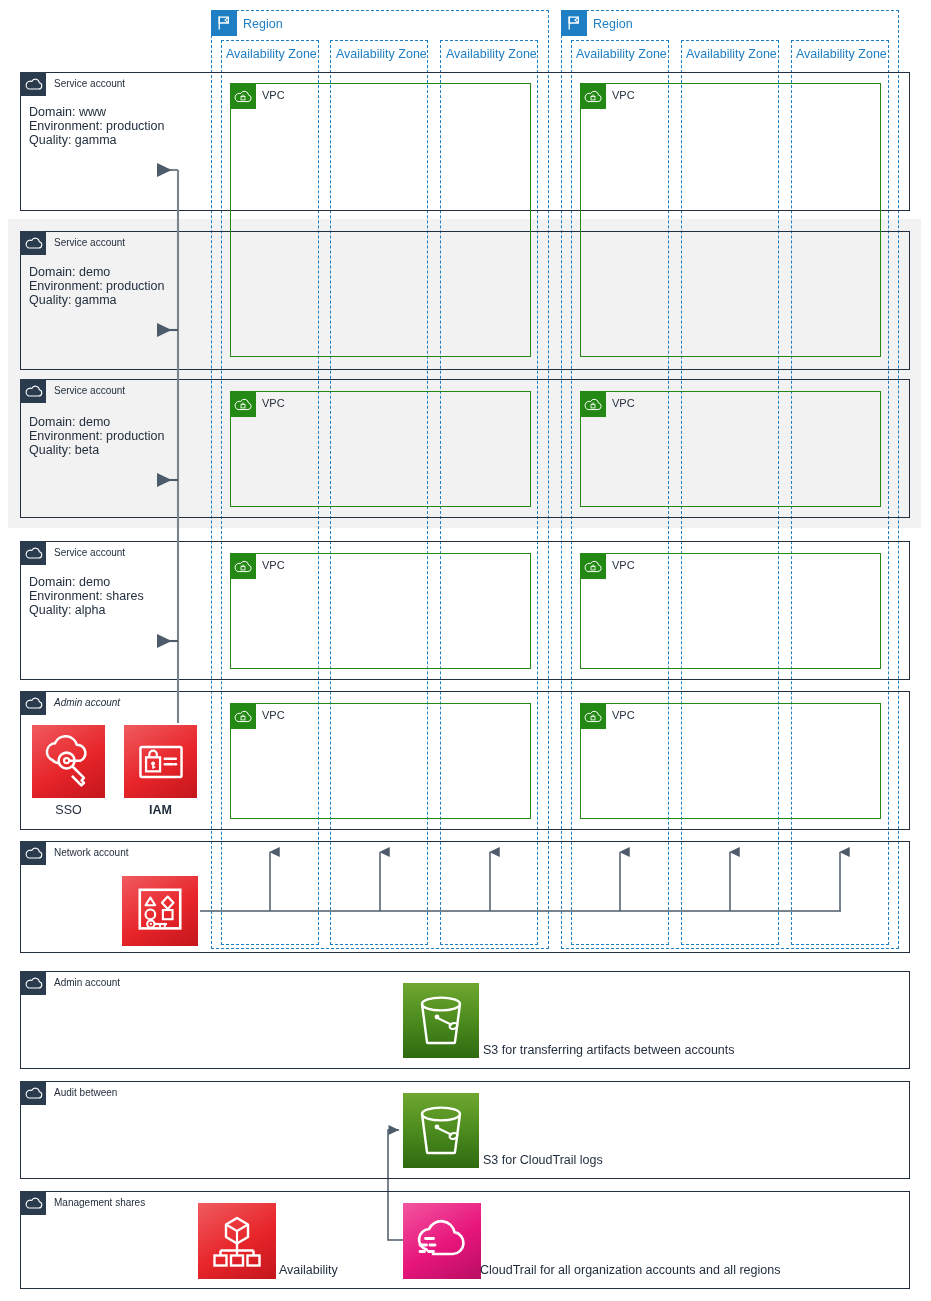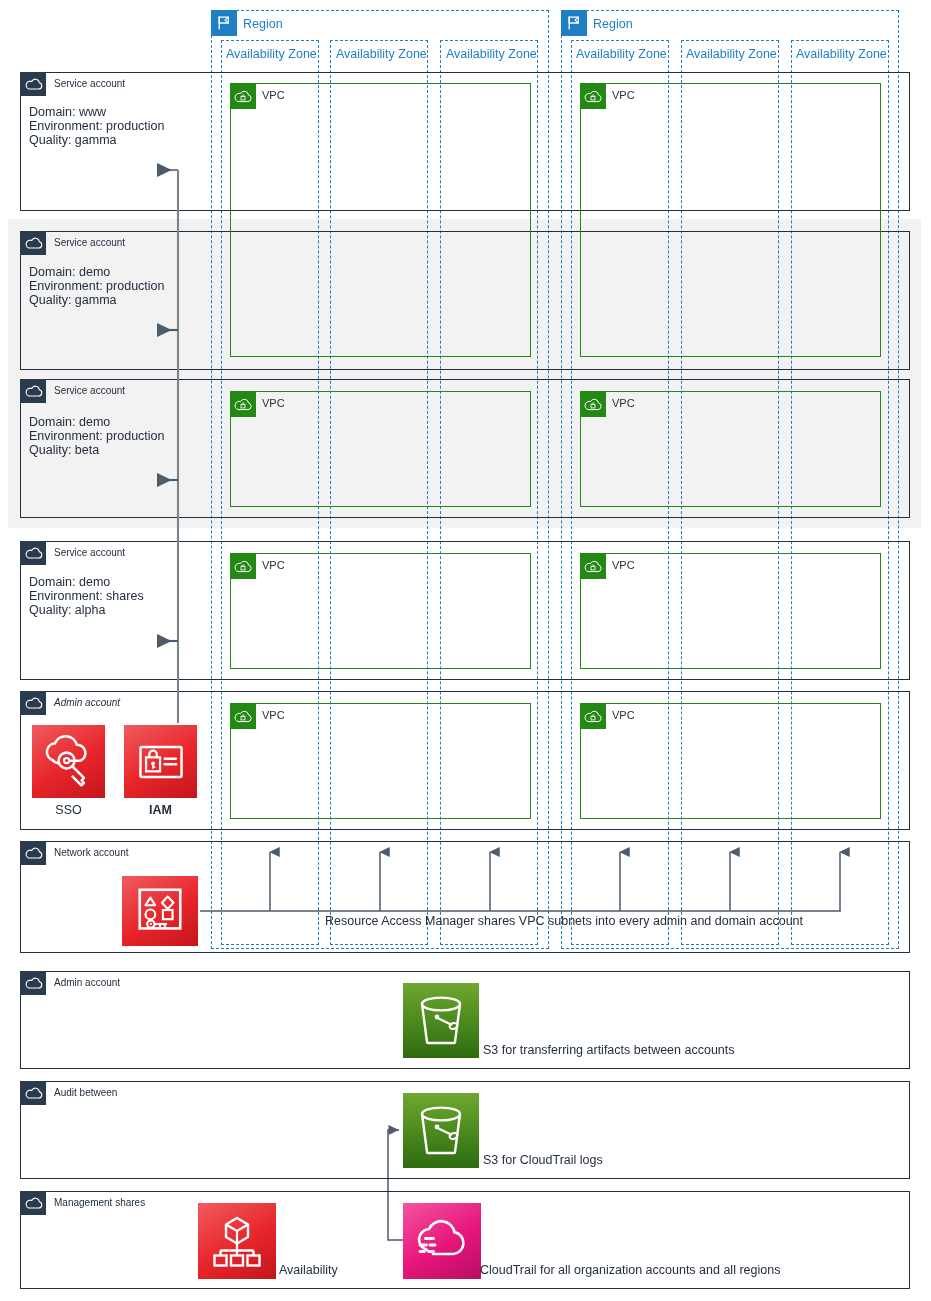--- a/index.html
+++ b/index.html
@@ -299,21 +299,20 @@
     <path d="M270,911 L270,852" stroke="#4d5b6a" stroke-width="1.5" fill="none" marker-end="url(#arrU)"></path>
     <path d="M380,911 L380,852" stroke="#4d5b6a" stroke-width="1.5" fill="none" marker-end="url(#arrU)"></path>
     <path d="M490,911 L490,852" stroke="#4d5b6a" stroke-width="1.5" fill="none" marker-end="url(#arrU)"></path>
     <path d="M620,911 L620,852" stroke="#4d5b6a" stroke-width="1.5" fill="none" marker-end="url(#arrU)"></path>
     <path d="M730,911 L730,852" stroke="#4d5b6a" stroke-width="1.5" fill="none" marker-end="url(#arrU)"></path>
     <path d="M840,911 L840,852" stroke="#4d5b6a" stroke-width="1.5" fill="none" marker-end="url(#arrU)"></path>
 
     <path d="M403,1240 L388,1240 L388,1130 L399,1130" stroke="#4d5b6a" stroke-width="1.5" fill="none" marker-end="url(#arrR)"></path>
   </svg>
 
-  <div class="abs note-text" style="left:325px;top:914px;">Resource Access Manager shares VPC subnets into every admin and domain account</div>
 
   <div class="abs account-box" style="left:20px;top:971px;width:890px;height:98px;"></div>
   <div class="abs account-tab" style="left:20px;top:971px;width:26px;height:24px;">
     <svg width="19" height="13" viewBox="0 0 22 14">
         <path d="M5.5 12.3 h11.6 a3.7 3.7 0 0 0 0.6 -7.3 a4.6 4.6 0 0 0 -8.7 -1.6 a3.6 3.6 0 0 0 -3.5 8.9 z" fill="none" stroke="#fff" stroke-width="1.25"></path>
       </svg>
   </div>
   <div class="abs account-title" style="left:54px;top:977px;">Admin account</div>
 
   <div class="abs svc-tile" style="left:403px;top:983px;width:76px;height:75px;background:linear-gradient(180deg,#6FA730 0%,#4C8B1E 50%,#2E6B10 100%);">

